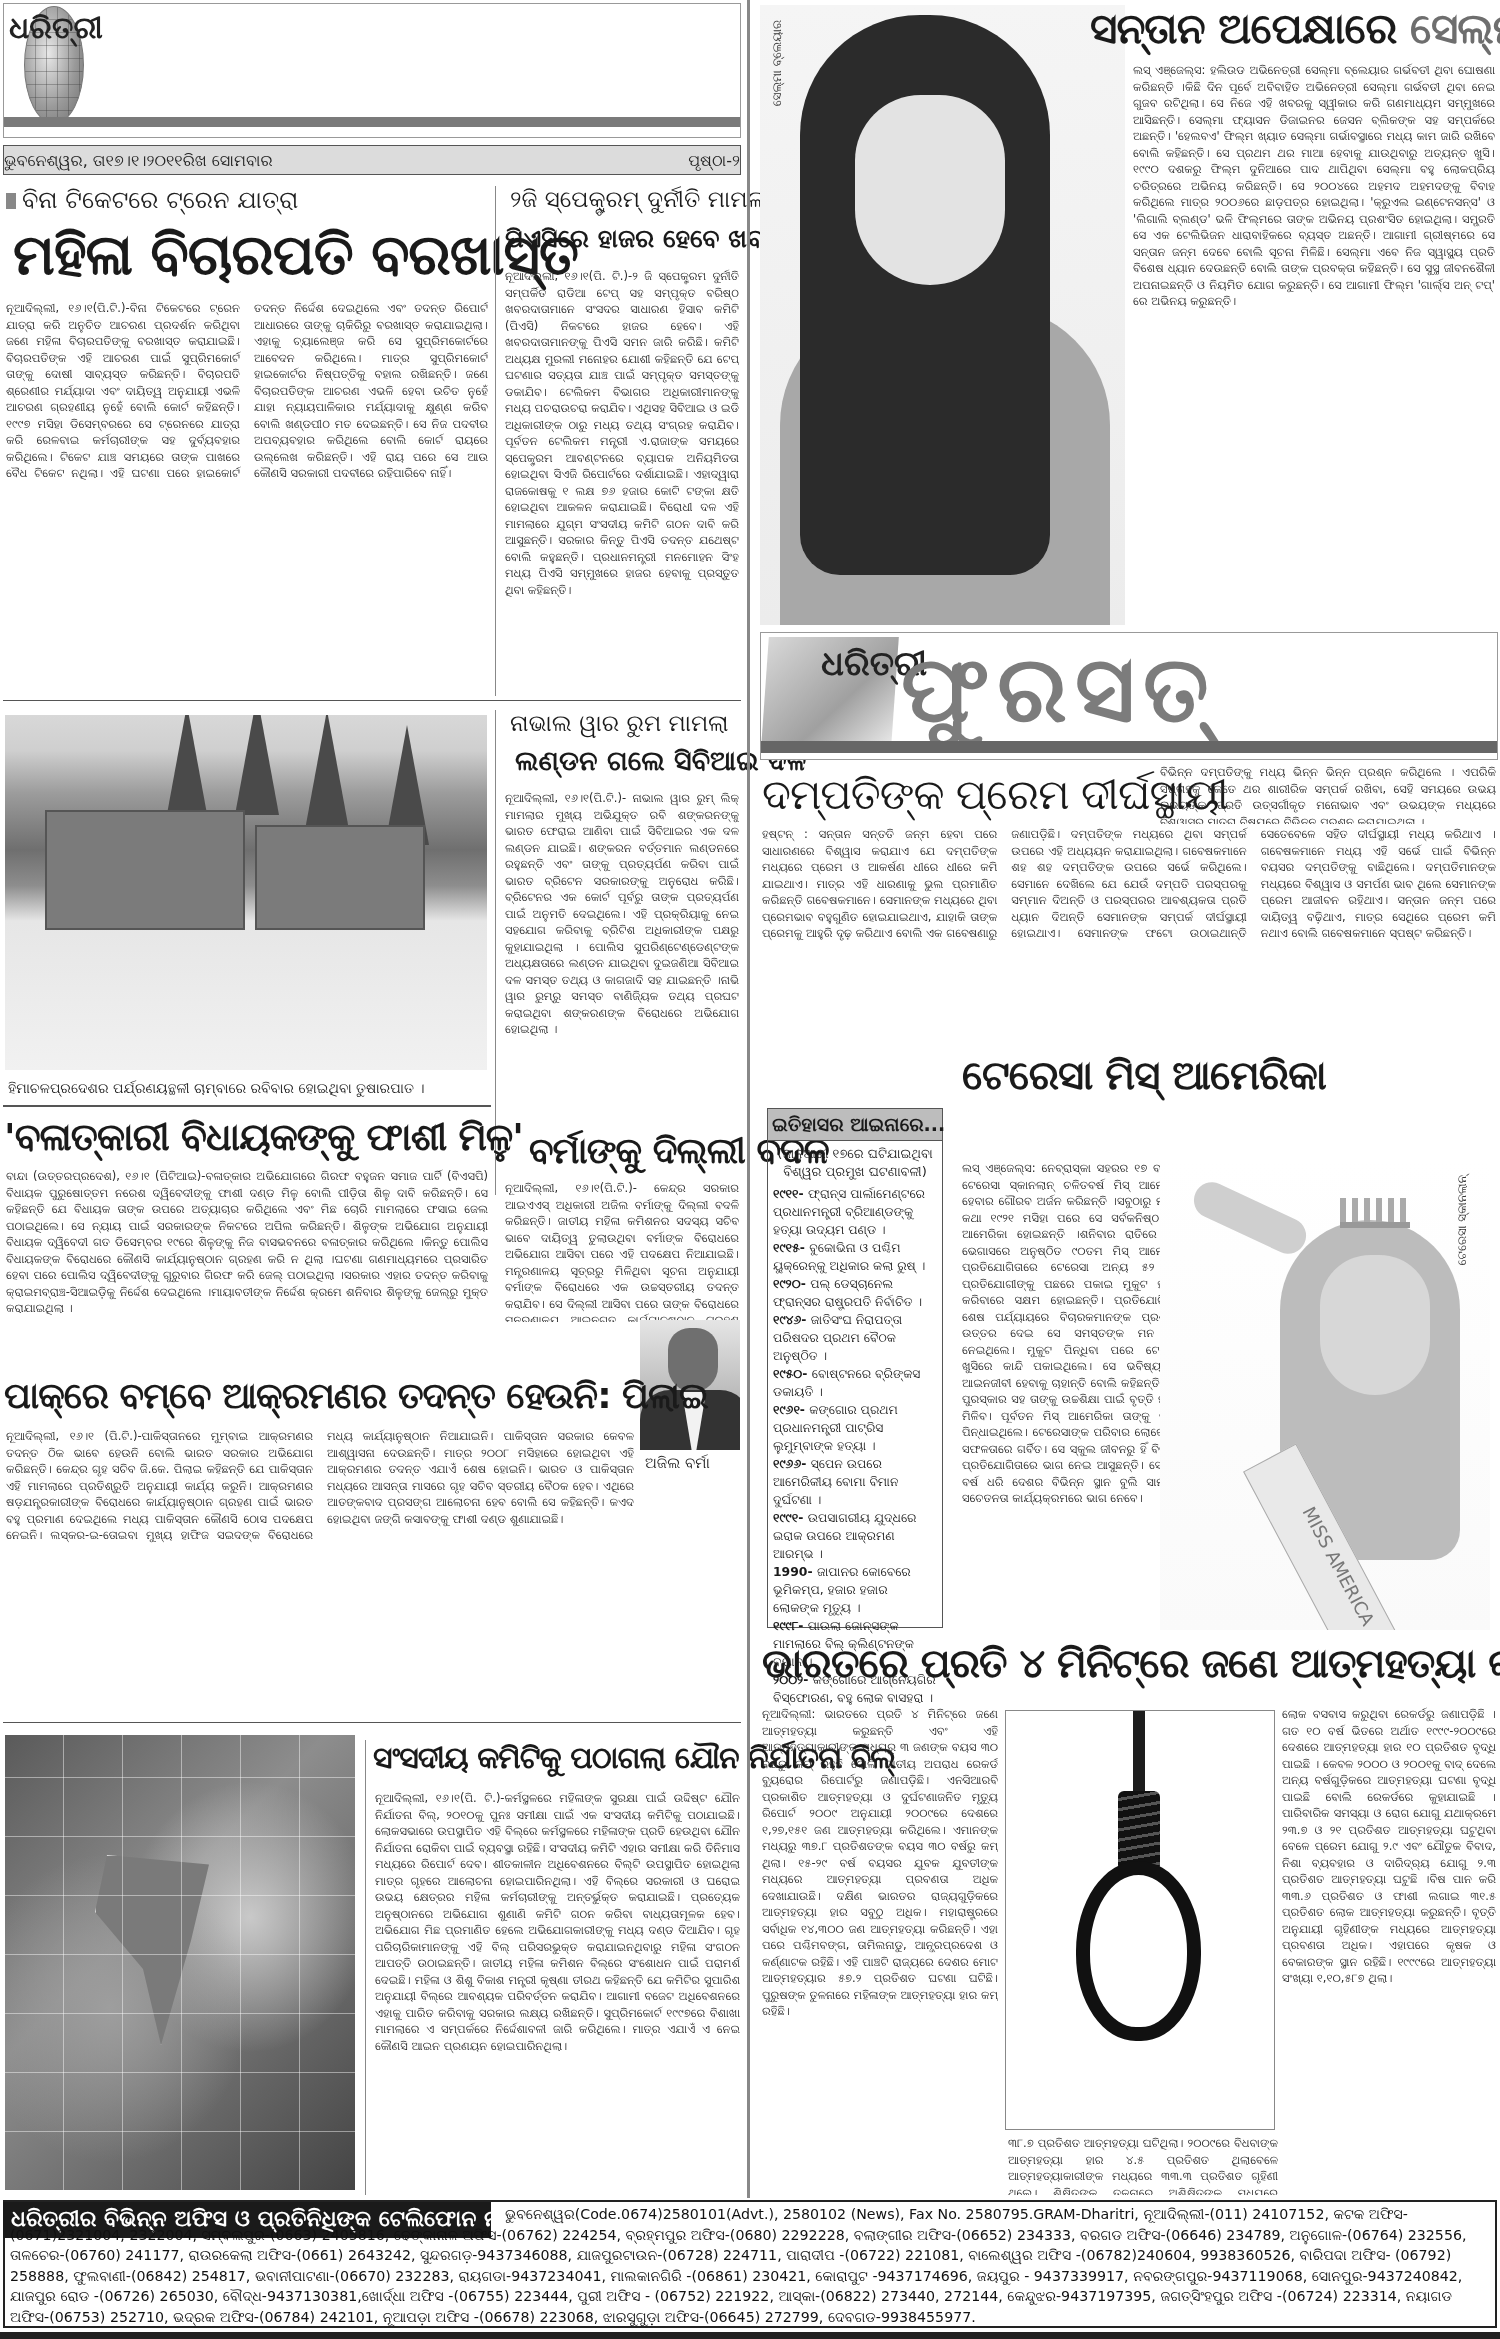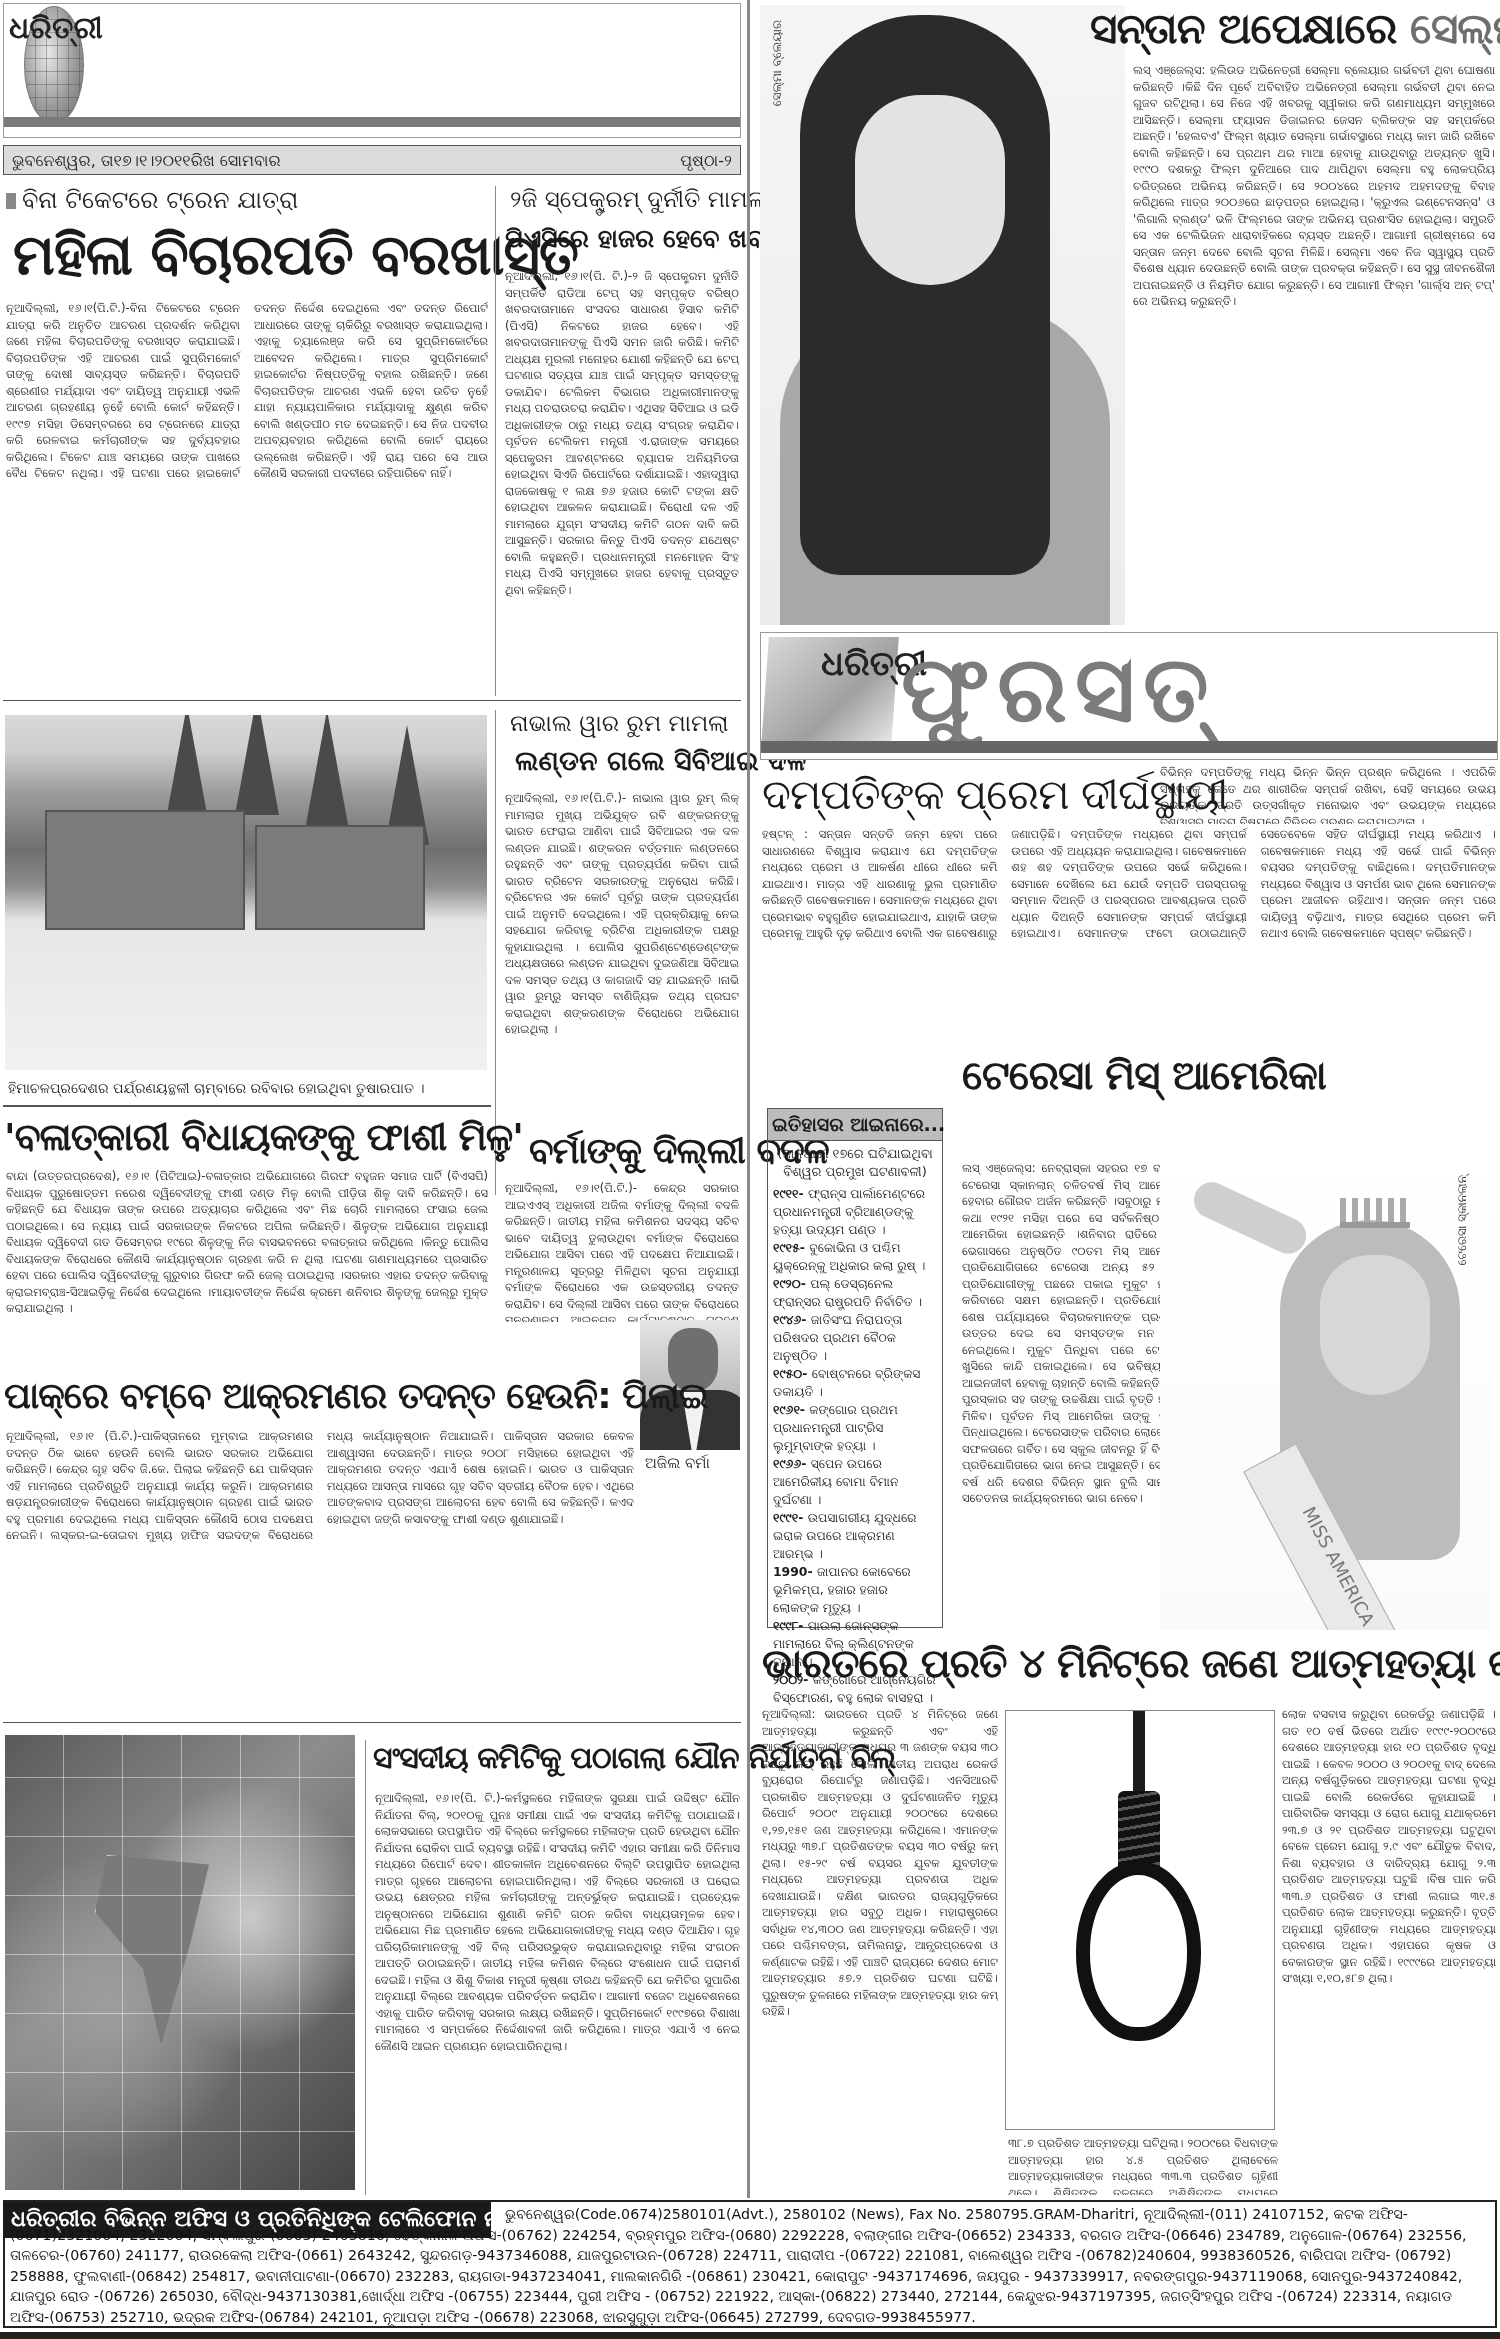--- a/index.html
+++ b/index.html
@@ -20,21 +20,21 @@
   #masthead .globe::before { content: ""; position: absolute; inset: 0; border-radius: 50%;
     background: repeating-linear-gradient(90deg, transparent 0 10px, rgba(60,60,60,.35) 10px 11px),
                 repeating-linear-gradient(0deg, transparent 0 12px, rgba(60,60,60,.35) 12px 13px); }
   #masthead .brand { position: absolute; left: 5px; top: 6px; font-size: 30px; font-weight: bold; color: #222;
     font-family: "DejaVu Serif", serif; z-index: 2; }
   #masthead .section-title { position: absolute; left: 100px; top: 4px; font-size: 84px; line-height: 110px; color: #5c5c5c;
     font-family: "DejaVu Serif", serif; font-weight: bold; letter-spacing: 1px; white-space: nowrap; }
   #masthead .bar { position: absolute; left: 0; right: 0; bottom: 10px; height: 10px; background: #7a7a7a; }
 
   #dateline { left: 3px; top: 145px; width: 738px; height: 30px; border: 1px solid #555; background: #dcdcdc;
-    display: flex; justify-content: space-between; align-items: center; padding: 0 8px; font-size: 16px; color: #222; }
+    display: flex; justify-content: space-between; align-items: center; padding: 0 0; font-size: 16px; color: #222; }
 
   
   .kicker { font-size: 24px; color: #222; white-space: nowrap; }
   .kicker .sq { display: inline-block; width: 10px; height: 16px; background: #888; margin-right: 6px; vertical-align: -1px; }
   .hl-xl { font-size: 56px; font-weight: bold; color: #1a1a1a; white-space: nowrap; letter-spacing: -1px; }
   .hl-l { font-size: 40px; font-weight: bold; color: #1a1a1a; white-space: nowrap; letter-spacing: -1px; }
   .hl-m { font-size: 32px; font-weight: bold; color: #1a1a1a; white-space: nowrap; letter-spacing: -1px; }
   .hl-s { font-size: 24px; color: #1a1a1a; white-space: nowrap; }
   .hl-grey { color: #6e6e6e; }
   .caption { font-size: 14px; color: #222; white-space: nowrap; }

